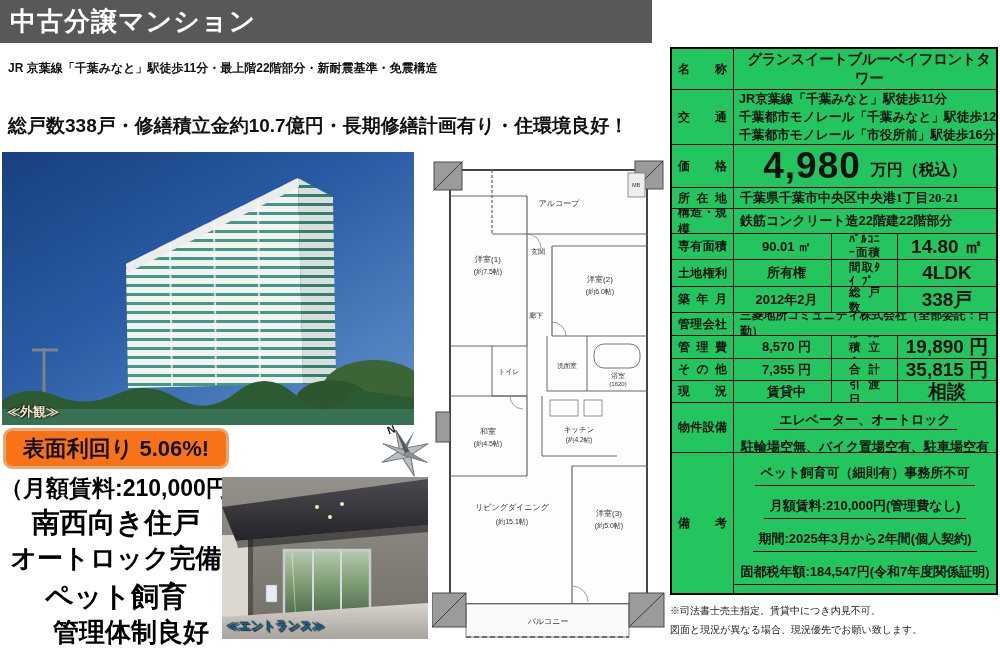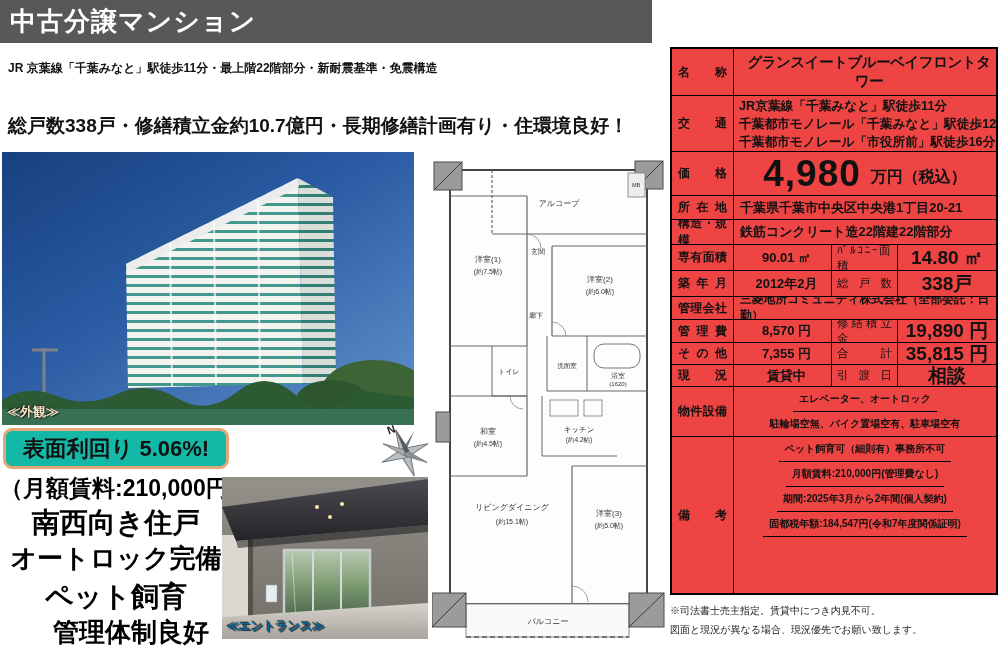--- a/index.html
+++ b/index.html
@@ -13,66 +13,66 @@
   .headline1 { position:absolute; left:8px; top:60px; width:660px; font-size:12px; font-weight:700; letter-spacing:0; }
   .headline2 { position:absolute; left:8px; top:113px; width:660px; font-size:19px; font-weight:600; }
 
   
   .photo-ext { position:absolute; left:2px; top:152px; width:412px; height:273px; overflow:hidden; }
   .photo-ent { position:absolute; left:222px; top:477px; width:206px; height:162px; overflow:hidden; }
   .photo-cap { position:absolute; left:5px; bottom:4px; font-size:13px; font-weight:700;
     color:#f3e6c6; text-shadow:1px 1px 1px #222, -1px -1px 1px #222; z-index:3; }
   .photo-cap.ent { color:#0369a1; font-size:12px; }
 
-  .yield-box { position:absolute; left:3px; top:428px; width:226px; height:41px; background:#14b8a6;
+  .yield-box { position:absolute; left:3px; top:428px; width:226px; height:41px; background:#f97316;
     border:3px solid #e2a876; border-radius:9px; display:flex; align-items:center; justify-content:center;
     font-size:22px; font-weight:700; white-space:nowrap; }
   .promo { position:absolute; left:0; width:232px; text-align:center; font-weight:700; color:#000; white-space:nowrap; }
   .promo.rent  { top:473px; font-size:23px; }
   .promo.f1 { top:504px; font-size:28px; }
   .promo.f2 { top:541px; font-size:26px; }
   .promo.f3 { top:578px; font-size:28px; }
   .promo.f4 { top:615px; font-size:26px;padding-left:30px; }
 
   .compass { position:absolute; left:378px; top:422px; width:54px; height:58px; }
 
   
   .floorplan { position:absolute; left:432px; top:156px; width:233px; height:492px; }
   .floorplan text { font-family:"Liberation Sans", sans-serif; fill:#333; }
 
   
   .spec { position:absolute; left:670px; top:47px; width:328px; height:548px;
-    border:2px solid #000; display:flex; flex-direction:column; background:#ef4444; }
+    border:2px solid #000; display:flex; flex-direction:column; background:#22c55e; }
   .trow { display:flex; width:100%; border-top:1.5px solid #000; }
   .trow:first-child { border-top:none; }
   .c { display:flex; align-items:center; overflow:hidden; }
   .c + .c { border-left:1.5px solid #000; }
   .lbl { width:61px; font-size:12px; font-weight:700; padding:0 6px; }
   .lbl span { width:100%; text-align:justify; text-align-last:justify; }
-  .lbl2 { width:66px; font-size:11.5px; font-weight:400; padding:0 5px; }
+  .lbl2 { width:66px; font-size:11.5px; font-weight:700; padding:0 17px; }
   .lbl2 span { width:100%; text-align:justify; text-align-last:justify; }
   .val { flex:1; font-size:13px; font-weight:700; justify-content:center; text-align:center;padding-left:8px; }
   .val.left { justify-content:flex-start; text-align:left; padding:0 6px; }
   .val2 { width:99px; font-size:19px; font-weight:700; justify-content:center; text-align:center; }
   .r-name { height:46px; } .r-name .val { font-size:14.5px; letter-spacing:-0.5px; }
   .r-access { height:56px; }
   .access-lines { flex:1; display:flex; flex-direction:column; justify-content:center; padding:0 5px; }
   .access-lines div { font-size:12.7px; font-weight:700; line-height:18px; white-space:nowrap; }
   .r-price { height:44px; }
   .price-wrap { flex:1; display:flex; align-items:center; justify-content:center; gap:10px;text-align:center; }
   .price-big { font-size:37px; font-weight:700; letter-spacing:1px; }
   .price-unit { font-size:16px; font-weight:700; padding-top:8px; }
-  .r-address { height:24px; } .r-structure { height:25px; }
+  .r-address { height:24px;font-family:Liberation Serif, serif; } .r-structure { height:25px; }
   .r-area { height:26px; } .r-land { height:27px; } .r-built { height:26px; }
   .r-mgmtco { height:23px; } .r-mgmtco .val { font-size:11.8px; }
   .r-mgmtfee { height:23px; } .r-other { height:22px; } .r-status { height:22px; }
   .r-equip { height:50px; } .r-remarks { flex:1; }
   .sub-col { flex:1; display:flex; flex-direction:column; }
-  .sub-row { display:flex; align-items:center; padding:0 6px; font-size:10px; font-weight:700;
-    border-bottom:1px solid #000; white-space:nowrap; }
+  .sub-row { display:flex; align-items:center; padding:0 6px; font-size:13px; font-weight:700;
+    border-bottom:1px solid #000; white-space:nowrap;margin-top:8px; }
   .sub-row:last-child { border-bottom:none; }
   .r-equip .sub-row { flex:1; }
   .r-remarks .sub-row { height:25px; flex:none; }
   .r-remarks .sub-fill { flex:1; border-bottom:none; }
 
   .footnote { position:absolute; left:670px; top:601px; width:330px; font-size:10px; font-weight:500;
     line-height:19px; color:#1a1a1a; }
 </style>
 </head>
 <body>
@@ -311,20 +311,30 @@
       <div class="c lbl">
           <span>専有面積</span>
         </div>
       <div class="c val">90.01 ㎡</div>
       <div class="c lbl2">
           <span>ﾊﾞﾙｺﾆｰ面積</span>
         </div>
       <div class="c val2">14.80 ㎡</div>
     </div>
 
+    <div class="trow r-land">
+      <div class="c lbl">
+          <span>土地権利</span>
+        </div>
+      <div class="c val">所有権</div>
+      <div class="c lbl2">
+          <span>間取ﾀｲﾌﾟ</span>
+        </div>
+      <div class="c val2">4LDK</div>
+    </div>
 
     <div class="trow r-built">
       <div class="c lbl">
           <span>築年月</span>
         </div>
       <div class="c val">2012年2月</div>
       <div class="c lbl2">
           <span>総戸数</span>
         </div>
       <div class="c val2">338戸</div>

